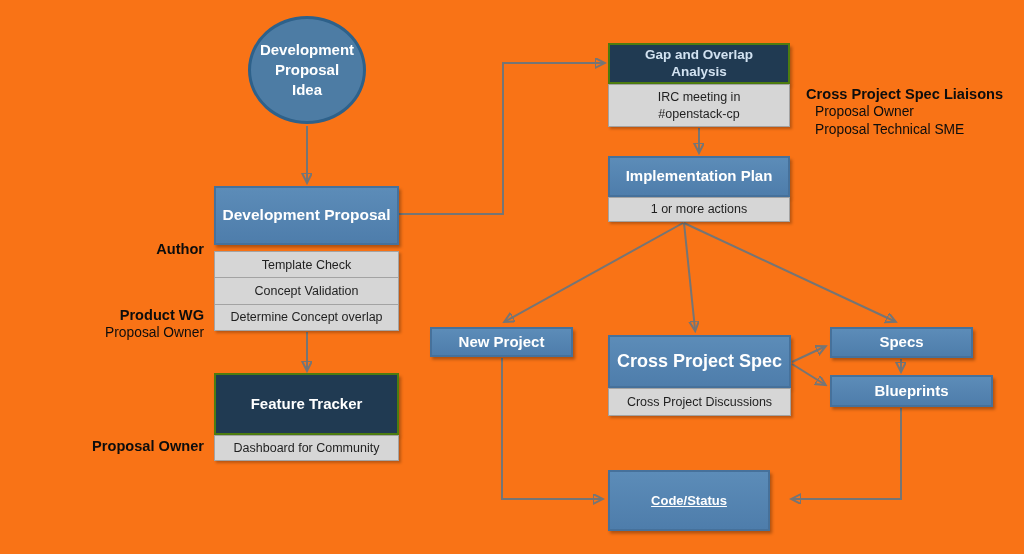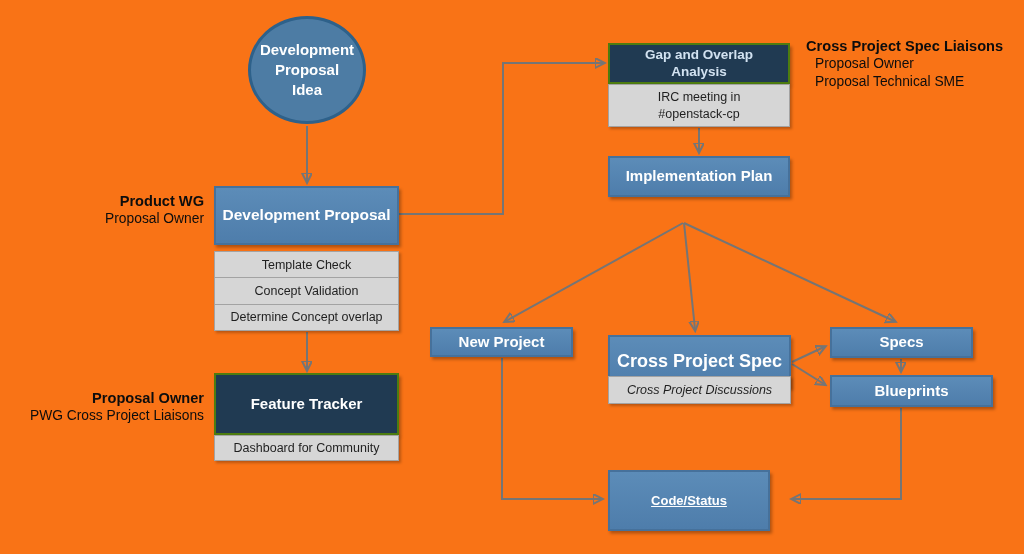--- a/index.html
+++ b/index.html
@@ -73,21 +73,21 @@
     line-height: 1.3;
   }
   .subrow + .subrow { margin-top: -1px; }
   .anno {
     position: absolute;
     z-index: 2;
     color: #0d0d0d;
     font-size: 13.8px;
     line-height: 18px;
   }
-  .anno .b { font-weight: bold; font-size: 14.6px; }
+  .anno .b { font-weight: bold; font-size: 14.6px; margin-top: 48px; }
   .anno.right { text-align: right; }
   .anno .indent { padding-left: 9px; }
 </style>
 </head>
 <body>
 
 <div id="canvas">
 
   <svg id="connectors" width="1024" height="554" viewBox="0 0 1024 554">
     <defs>
@@ -136,52 +136,55 @@
 Analysis</span>
   </div>
   <div class="stack" style="left:608px; top:84px; width:182px; height:43px;">
     <div class="subrow">IRC meeting in
 #openstack-cp</div>
   </div>
 
   <div class="node blue" style="left:608px; top:156px; width:182px; height:41px; font-size:15px;">
     <span>Implementation Plan</span>
   </div>
+  <div class="stack" style="left:608px; top:197px; width:182px; height:25px;">
+    <div class="subrow">1 or more actions</div>
+  </div>
 
   <div class="node blue" style="left:430px; top:327px; width:143px; height:30px; font-size:15px;">
     <span>New Project</span>
   </div>
 
   <div class="node blue" style="left:608px; top:335px; width:183px; height:53px; font-size:18px;">
     <span>Cross Project Spec</span>
   </div>
-  <div class="stack" style="left:608px; top:376px; width:183px; height:28px;font-style:italic;">
+  <div class="stack" style="left:608px; top:388px; width:183px; height:28px;">
     <div class="subrow">Cross Project Discussions</div>
   </div>
 
   <div class="node blue" style="left:830px; top:327px; width:143px; height:31px; font-size:15px;">
     <span>Specs</span>
   </div>
 
   <div class="node blue" style="left:830px; top:375px; width:163px; height:32px; font-size:15px;">
     <span>Blueprints</span>
   </div>
 
   <div class="node blue" style="left:608px; top:470px; width:162px; height:61px; font-size:13px;text-decoration:underline;">
     <span>Code/Status</span>
   </div>
 
   <div class="anno right" style="left:40px; top:192px; width:164px;">
+    <div class="b">Author</div>
     <div class="b">Product WG</div>
     <div>Proposal Owner</div>
   </div>
 
   <div class="anno right" style="left:2px; top:389px; width:202px;">
     <div class="b">Proposal Owner</div>
-    <div>PWG Cross Project Liaisons</div>
   </div>
 
   <div class="anno" style="left:806px; top:37px; width:215px;">
     <div class="b">Cross Project Spec Liaisons</div>
     <div class="indent">Proposal Owner</div>
     <div class="indent">Proposal Technical SME</div>
   </div>
 
 </div>
 

